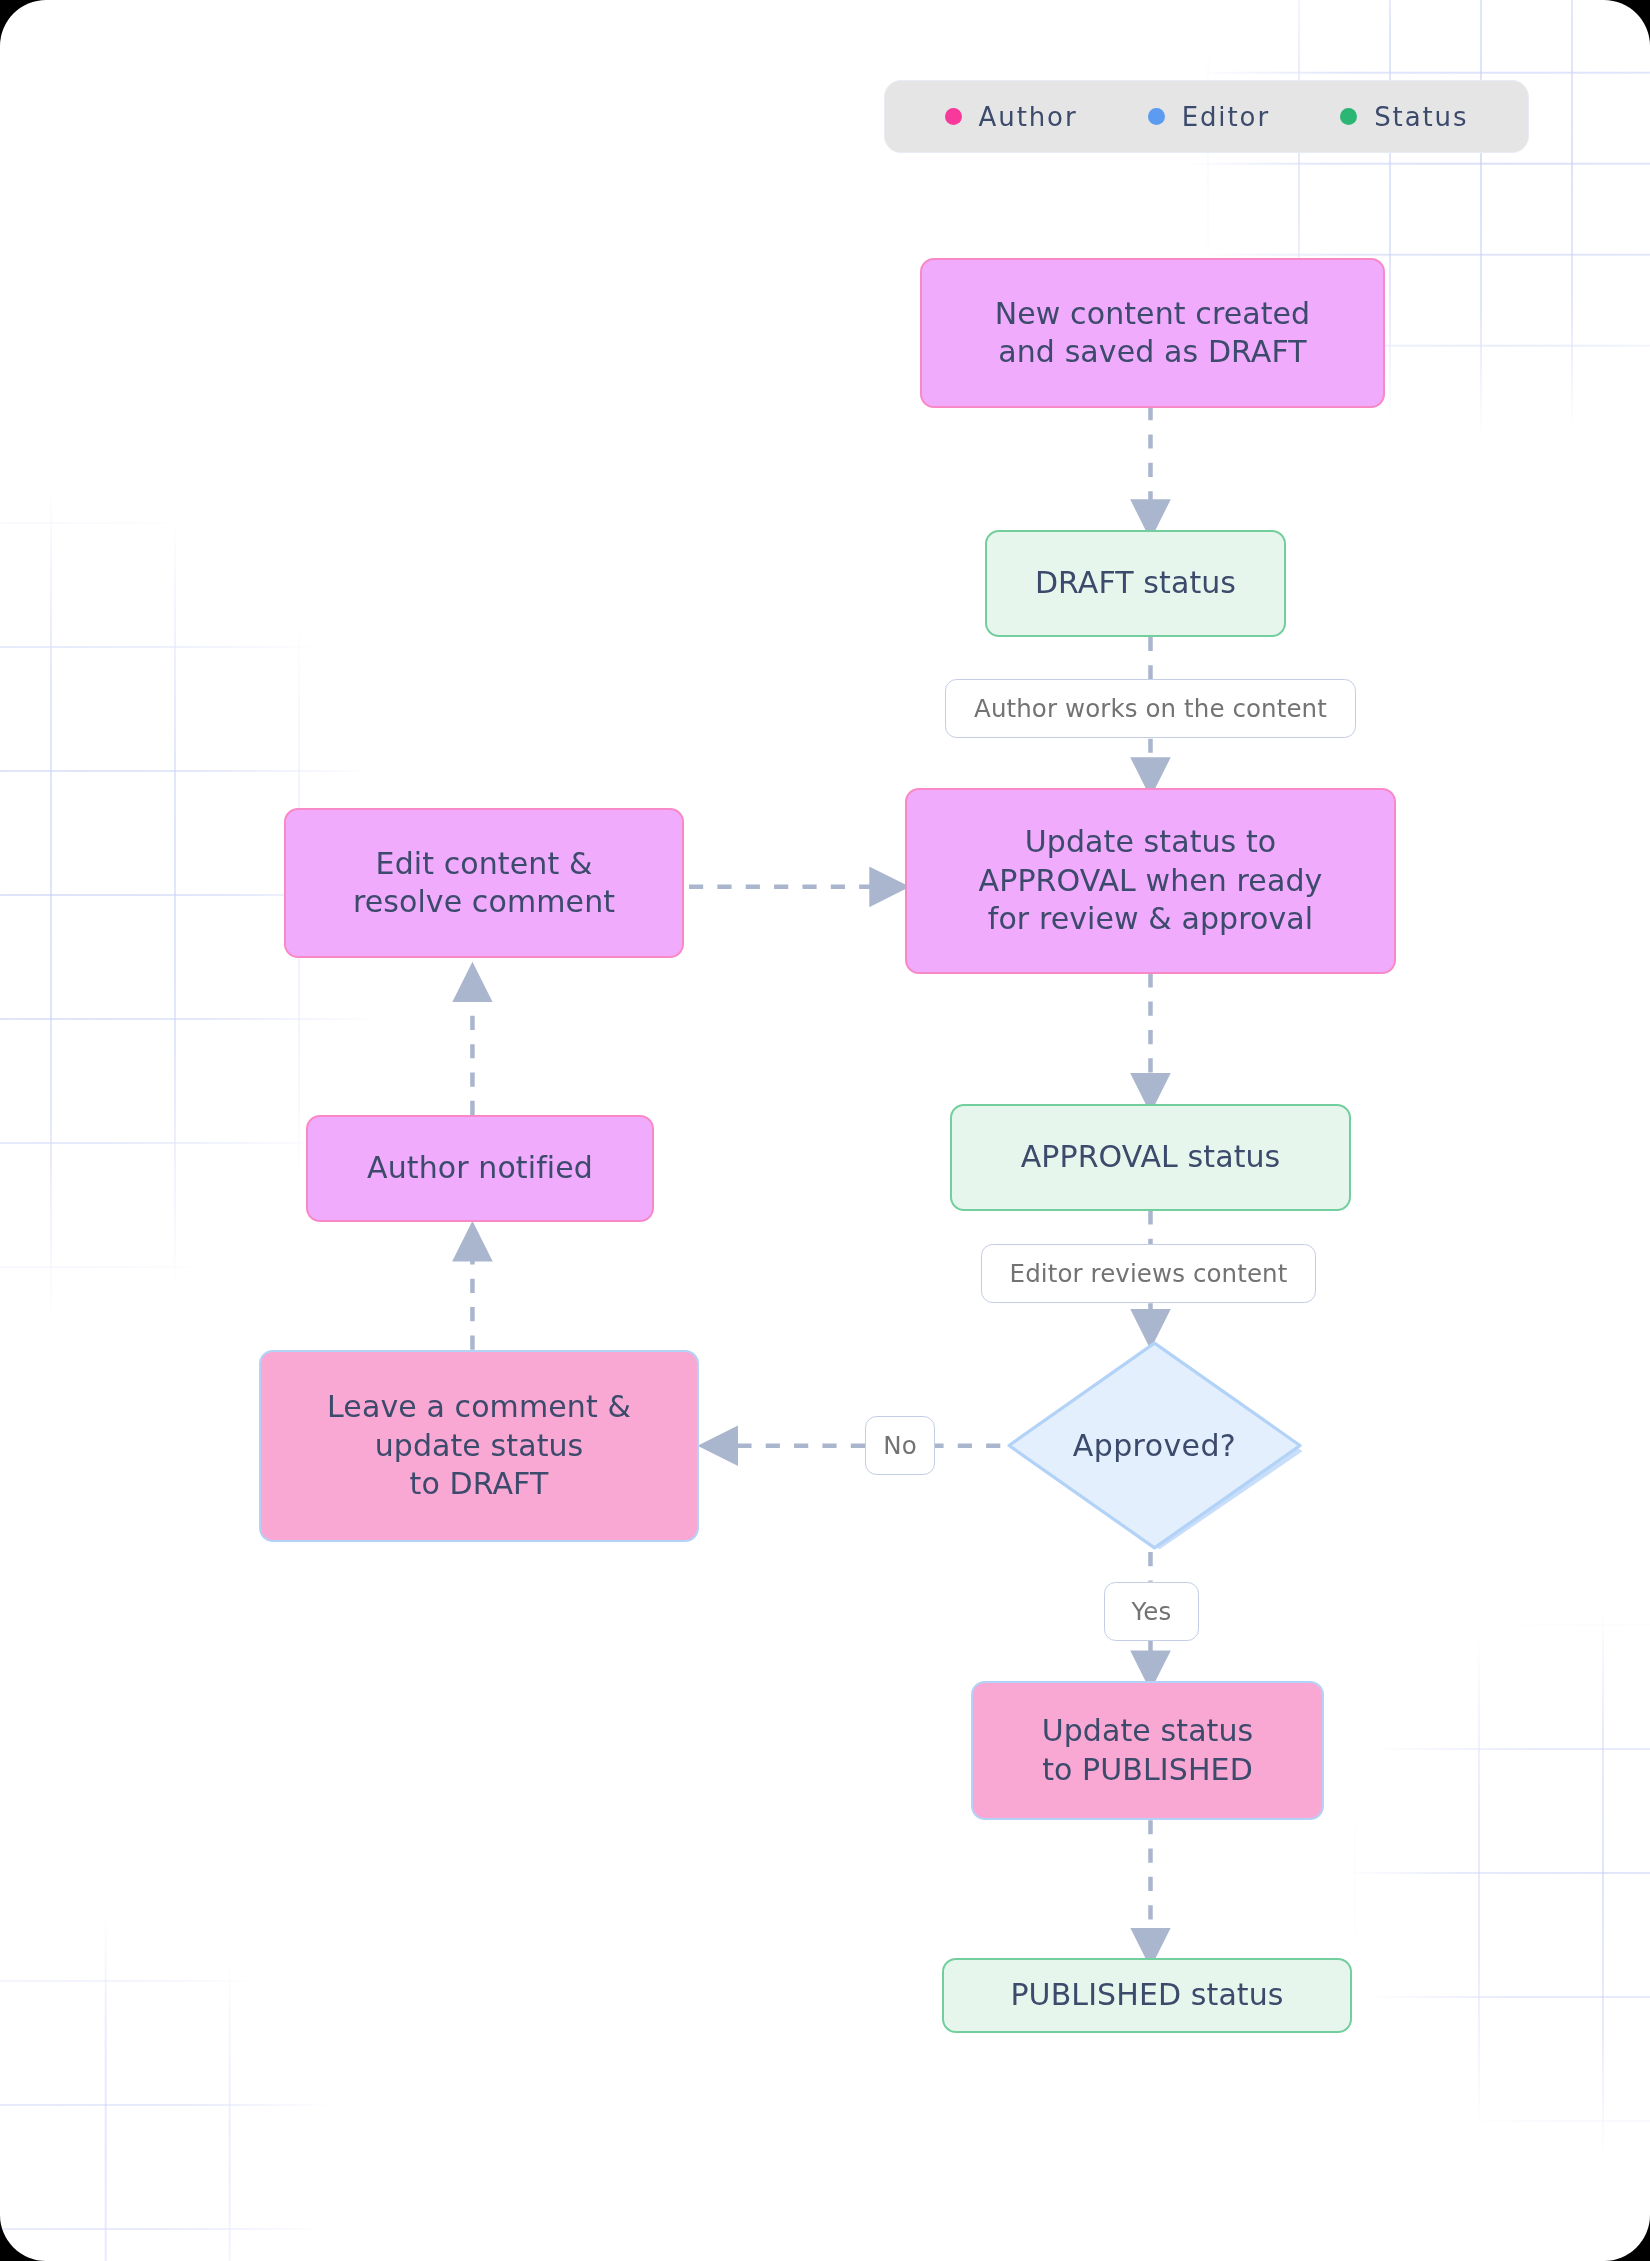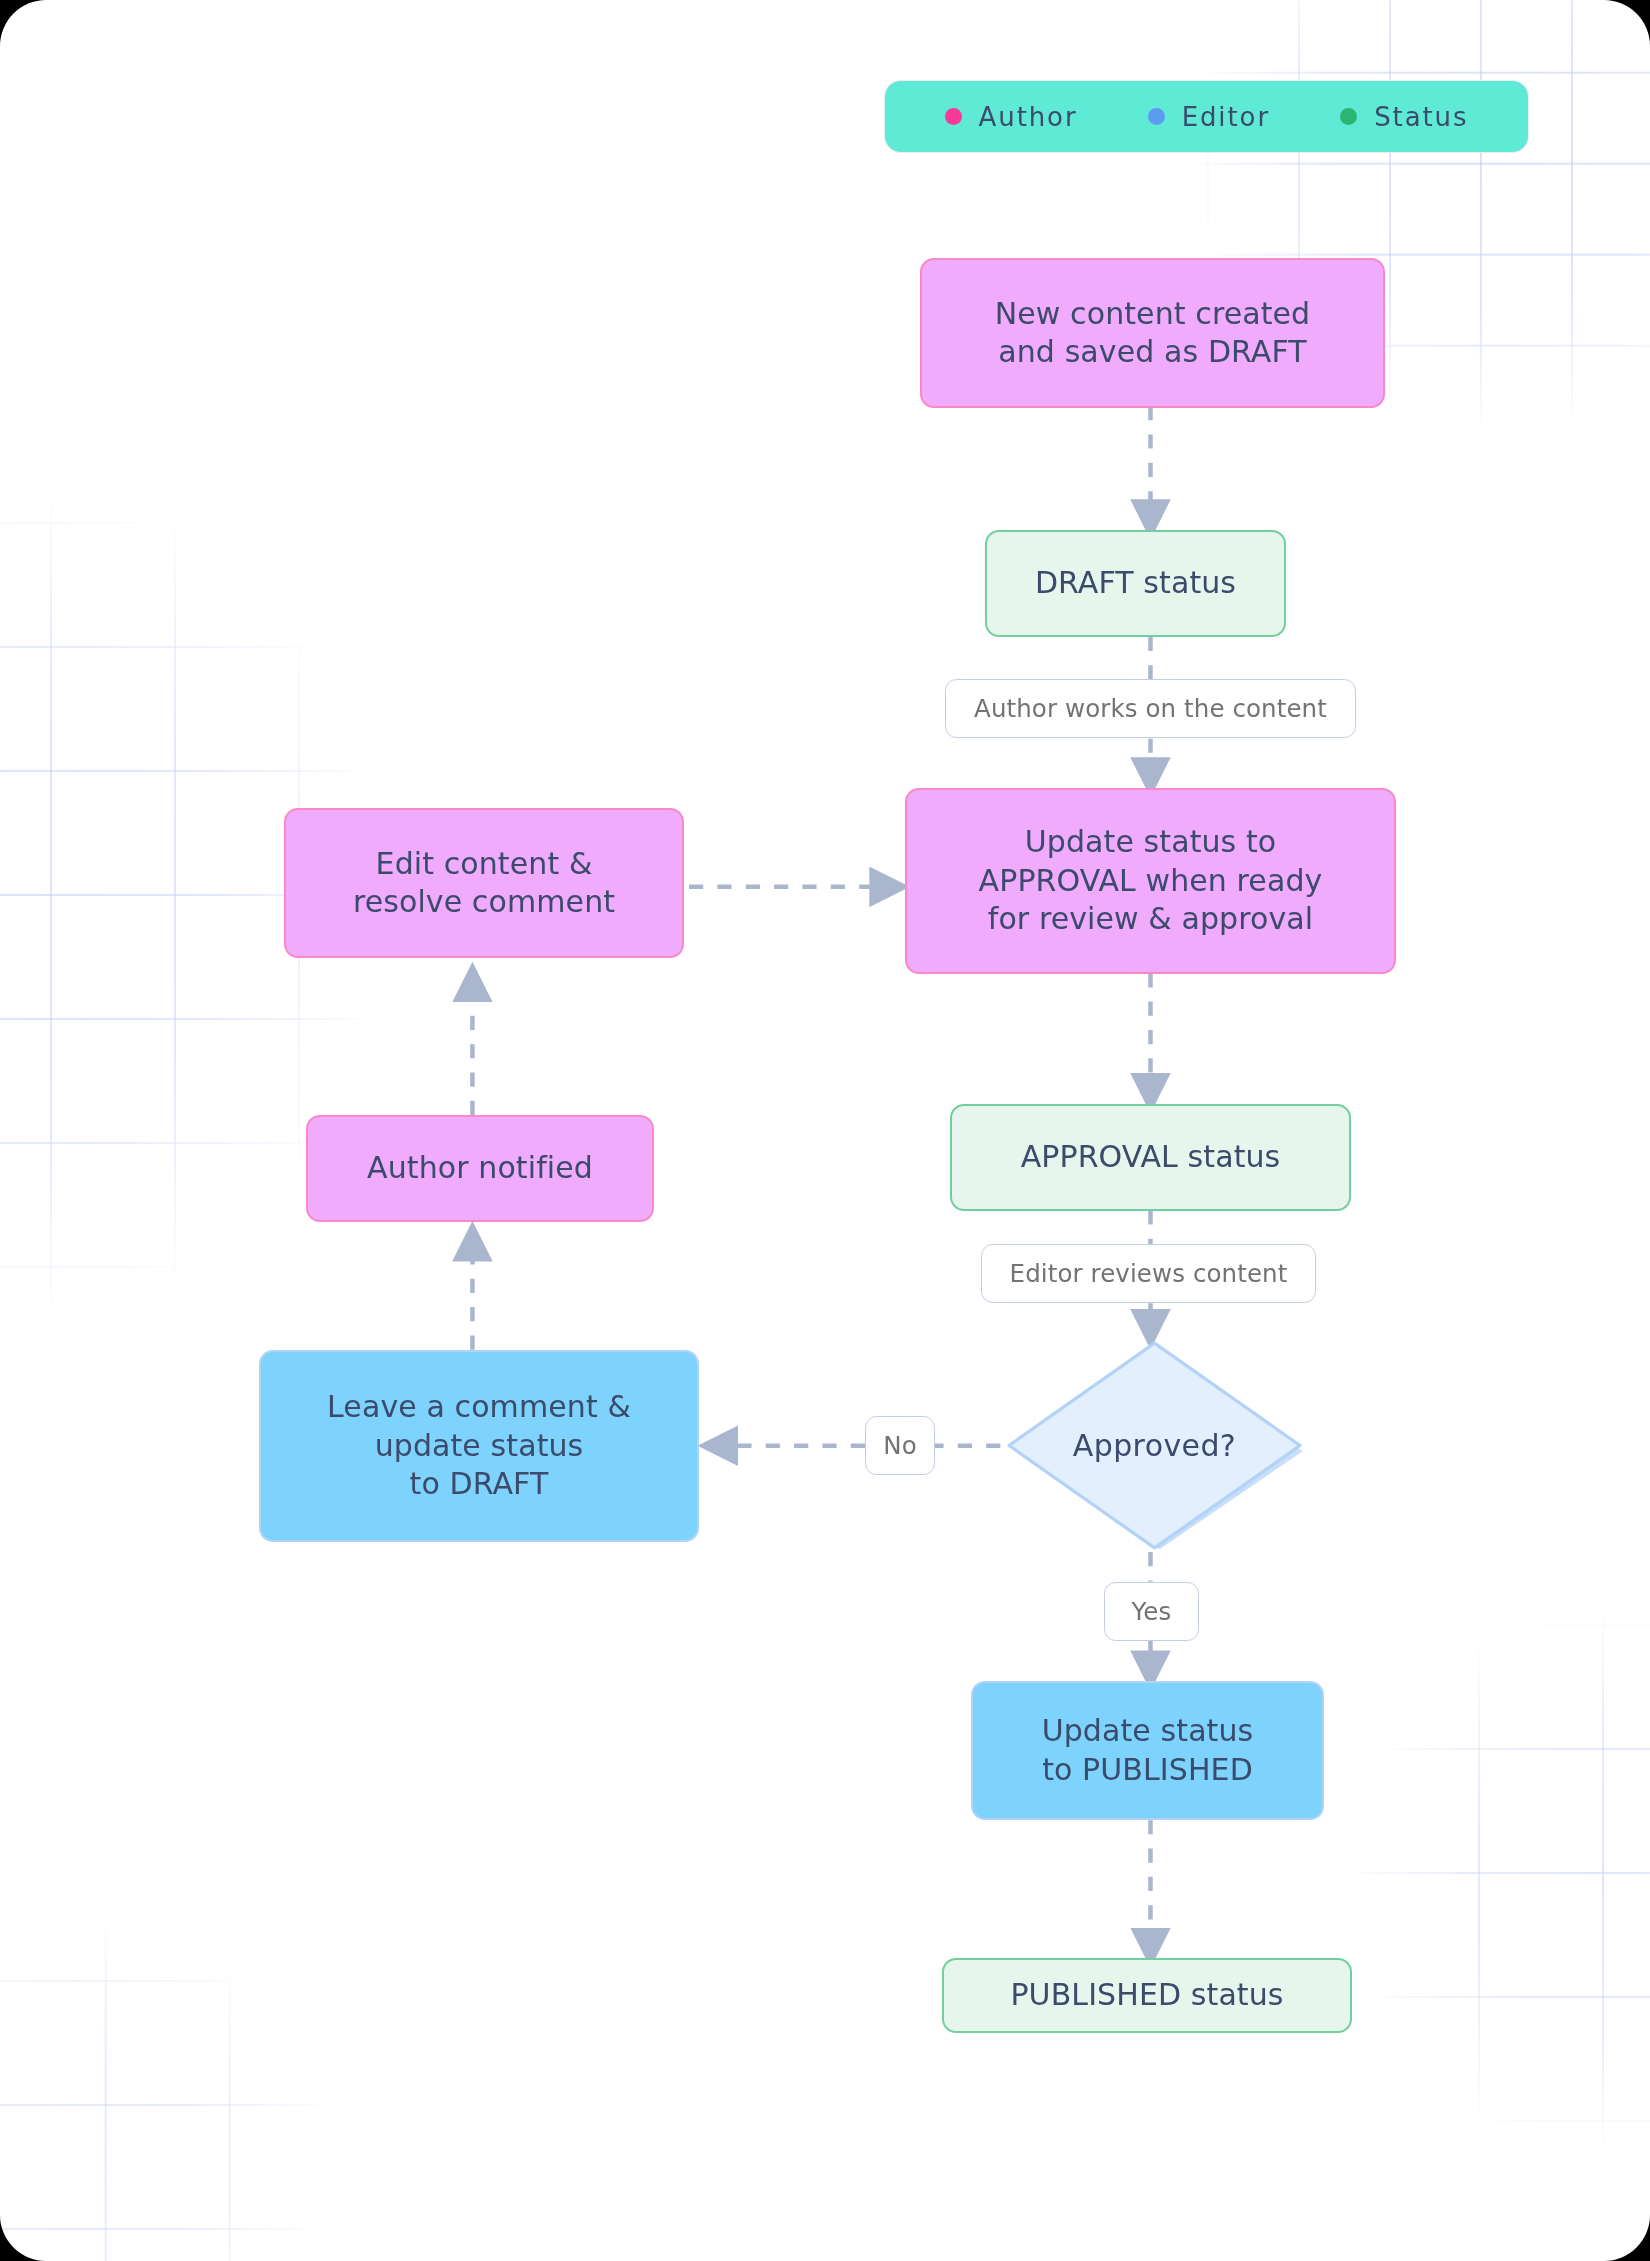--- a/index.html
+++ b/index.html
@@ -80,21 +80,21 @@
   }
   .node::after {
     content: "";
     position: absolute;
     left: 6.4px; top: 6.4px; right: -6.4px; bottom: -6.4px;
     border-radius: 15.5px;
     z-index: -1;
   }
   .node.author { background: #f0abfc; border-color: #f989c6; }
   .node.author::after { background: #fbc3e0; }
-  .node.editor { background: #7dd3fc; border-color: #b2d3f7; }
+  .node.editor { background: #f9a8d4; border-color: #b2d3f7; }
   .node.editor::after { background: #c8defa; }
   .node.status { background: #e7f6ed; border-color: #72cf9d; }
   .node.status::after { background: #9ae0b9; }
 
   
   .diamond-wrap { position: absolute; }
   .diamond-wrap .dshadow,
   .diamond-wrap .dmain {
     position: absolute;
     inset: 0;
@@ -131,21 +131,21 @@
     background: #dfe5f0;
     z-index: -1;
   }
 
   
   #legend {
     position: absolute;
     left: 884px; top: 80px;
     width: 645px; height: 73px;
     box-sizing: border-box;
-    background: #5eead4;
+    background: #e5e5e5;
     border: 1.9px solid #e8ecf5;
     border-radius: 17px;
     display: flex;
     align-items: center;
     justify-content: space-around;
     padding: 0 24.5px;
   }
   #legend::after {
     content: "";
     position: absolute;

